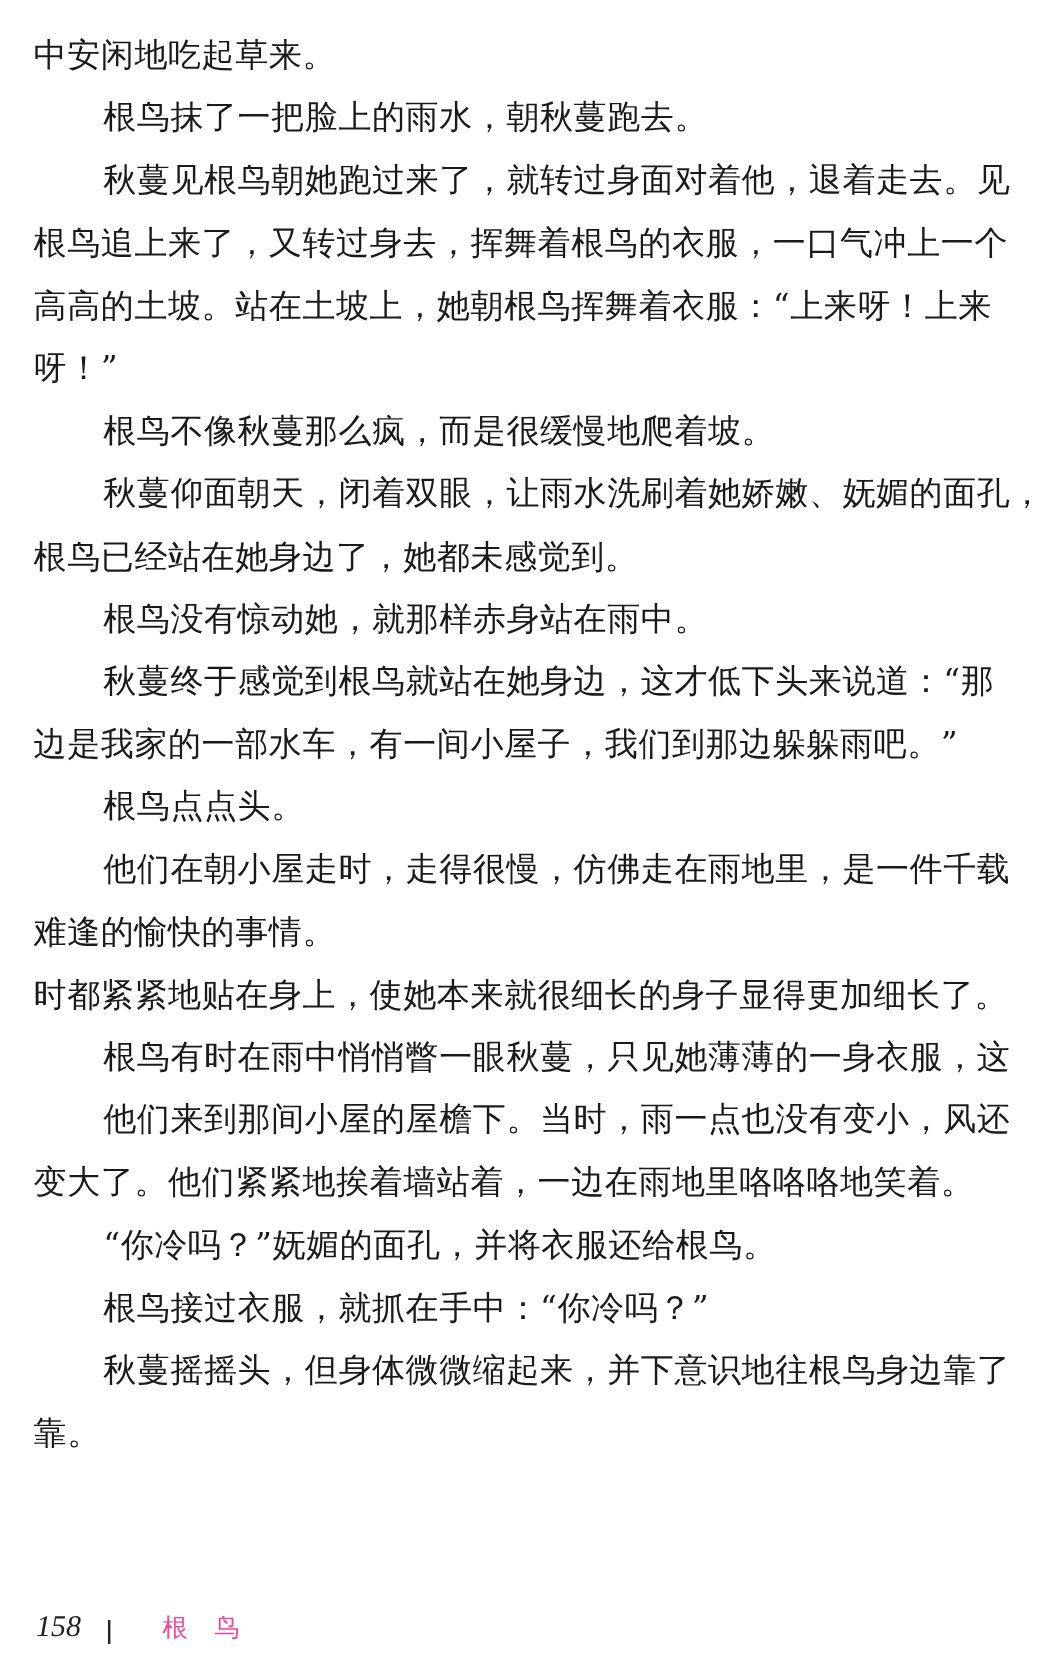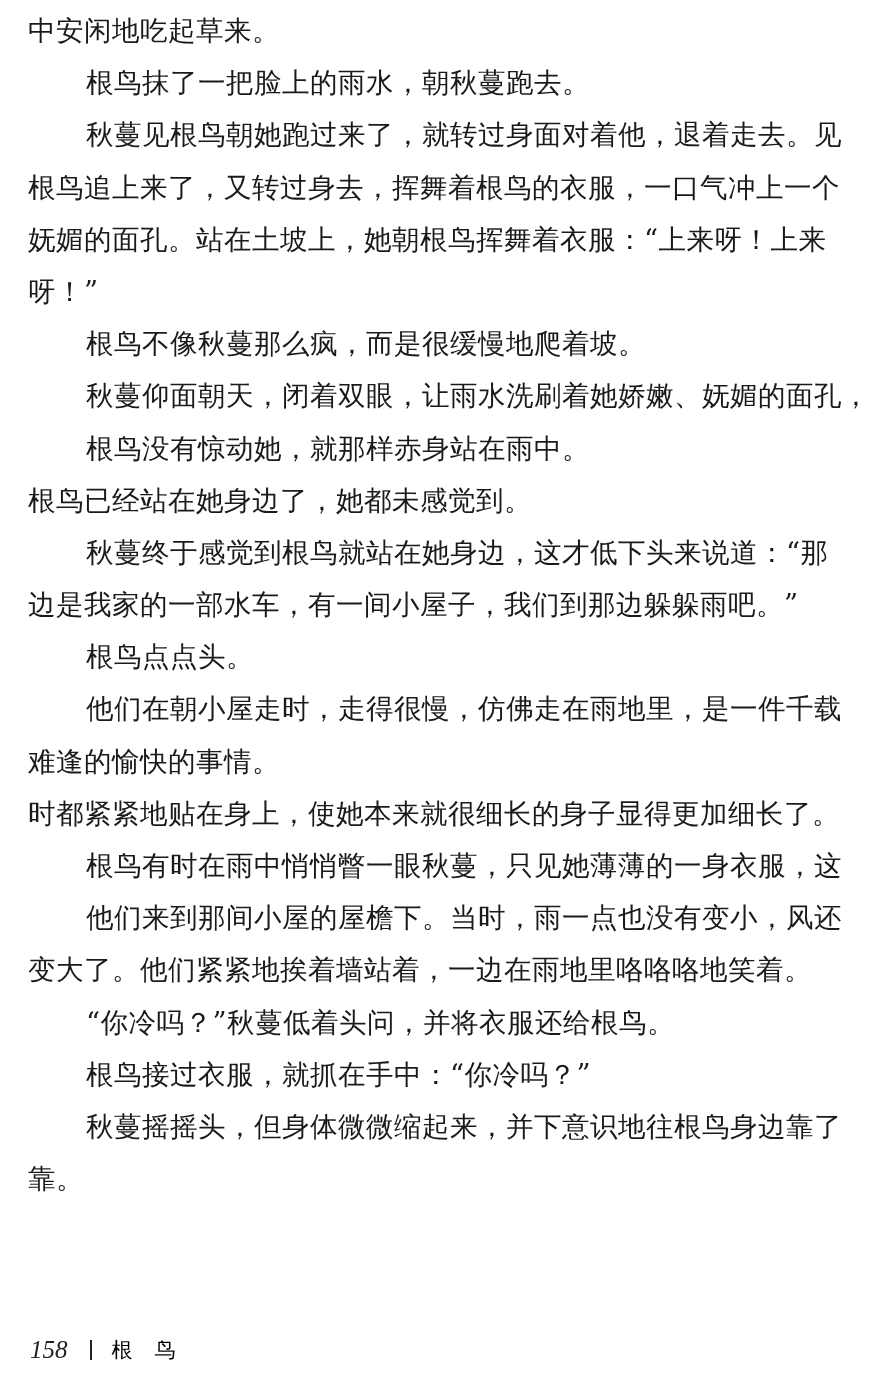--- a/index.html
+++ b/index.html
@@ -11,86 +11,87 @@
     width: 872px;
     height: 1391px;
     position: relative;
     overflow: hidden;
     color: #1a1a1a;
     font-family: "DejaVu Serif", "Liberation Serif", serif;
   }
   .page-body {
     position: absolute;
     left: 28px;
-    top: 4px;
+    top: 20px;
     width: 816px;
   }
   .line {
     height: 52.2px;
     line-height: 52.2px;
     font-size: 27.5px;
     white-space: nowrap;
     letter-spacing: 0.5px;
   }
   .line.indent {
     padding-left: 58px;
   }
   .footer {
     position: absolute;
     left: 30px;
     top: 1330px;
     height: 40px;
     display: flex;
-    align-items: center;
+    align-items: flex-end;
   }
   .page-number {
     font-family: "Liberation Serif", "DejaVu Serif", serif;
     font-style: italic;
     font-size: 25px;
     color: #222;
   }
   .footer-divider {
     display: inline-block;
     width: 2px;
     height: 20px;
     background: #222;
     margin-left: 22px;
     margin-right: 20px;
   }
   .book-title {
     font-family: Liberation Serif, serif;
     font-size: 21px;
     letter-spacing: 22px;
-    color: #000000;
+    color: #ec4899;
+    margin-left: 24px;
   }
 </style>
 </head>
 <body>
 
 <div class="page-body">
   <div class="line">中安闲地吃起草来。</div>
   <div class="line indent">根鸟抹了一把脸上的雨水，朝秋蔓跑去。</div>
   <div class="line indent">秋蔓见根鸟朝她跑过来了，就转过身面对着他，退着走去。见</div>
   <div class="line">根鸟追上来了，又转过身去，挥舞着根鸟的衣服，一口气冲上一个</div>
-  <div class="line">妩媚的面孔。站在土坡上，她朝根鸟挥舞着衣服：“上来呀！上来</div>
+  <div class="line">高高的土坡。站在土坡上，她朝根鸟挥舞着衣服：“上来呀！上来</div>
   <div class="line">呀！”</div>
   <div class="line indent">根鸟不像秋蔓那么疯，而是很缓慢地爬着坡。</div>
   <div class="line indent">秋蔓仰面朝天，闭着双眼，让雨水洗刷着她娇嫩、妩媚的面孔，</div>
+  <div class="line">根鸟已经站在她身边了，她都未感觉到。</div>
   <div class="line indent">根鸟没有惊动她，就那样赤身站在雨中。</div>
-  <div class="line">根鸟已经站在她身边了，她都未感觉到。</div>
   <div class="line indent">秋蔓终于感觉到根鸟就站在她身边，这才低下头来说道：“那</div>
   <div class="line">边是我家的一部水车，有一间小屋子，我们到那边躲躲雨吧。”</div>
   <div class="line indent">根鸟点点头。</div>
   <div class="line indent">他们在朝小屋走时，走得很慢，仿佛走在雨地里，是一件千载</div>
   <div class="line">难逢的愉快的事情。</div>
   <div class="line">时都紧紧地贴在身上，使她本来就很细长的身子显得更加细长了。</div>
   <div class="line indent">根鸟有时在雨中悄悄瞥一眼秋蔓，只见她薄薄的一身衣服，这</div>
   <div class="line indent">他们来到那间小屋的屋檐下。当时，雨一点也没有变小，风还</div>
   <div class="line">变大了。他们紧紧地挨着墙站着，一边在雨地里咯咯咯地笑着。</div>
-  <div class="line indent">“你冷吗？”秋蔓低着头问，并将衣服还给根鸟。</div>
+  <div class="line indent">“你冷吗？”妩媚的面孔，并将衣服还给根鸟。</div>
   <div class="line indent">根鸟接过衣服，就抓在手中：“你冷吗？”</div>
   <div class="line indent">秋蔓摇摇头，但身体微微缩起来，并下意识地往根鸟身边靠了</div>
   <div class="line">靠。</div>
 </div>
 
 <div class="footer">
   <span class="page-number">158</span>
   <span class="footer-divider"></span>
   <span class="book-title">根鸟</span>
 </div>

